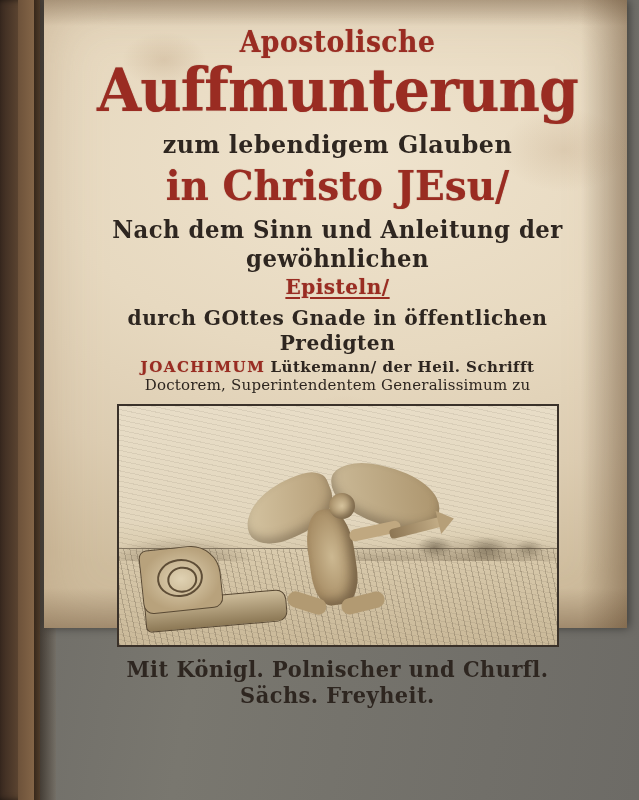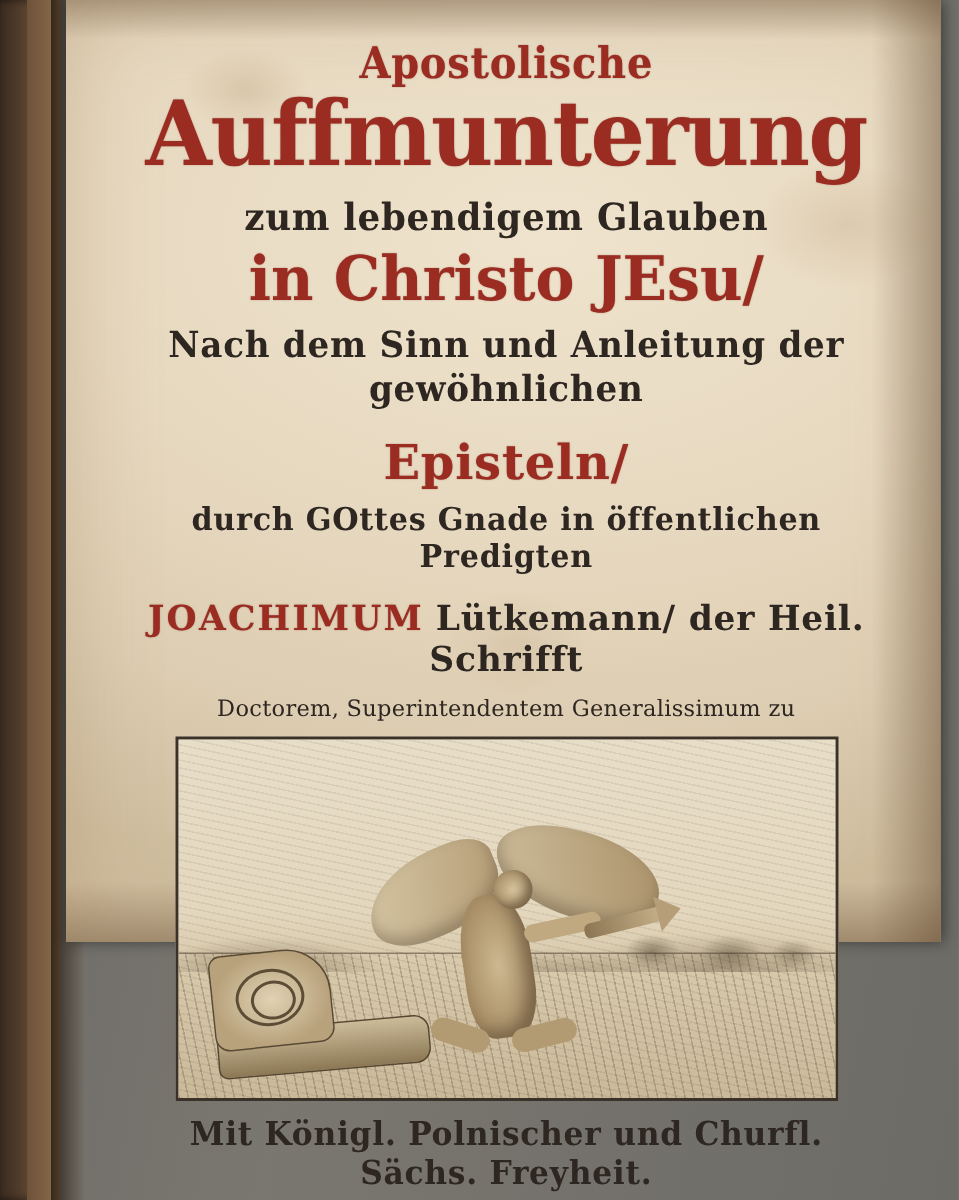--- a/index.html
+++ b/index.html
@@ -129,46 +129,47 @@
     margin-top: 3px;
     transform: scaleX(.95);
     letter-spacing: 0px;
   }
   .l-nachdem {
     font-size: 24px;
     margin-top: 5px;
     transform: scaleX(.95);
   }
   .l-episteln {
-    font-size: 32px;
-    margin-top: 16px;
+    font-size: 20px;
+    margin-top: 2px;
+    text-decoration: underline;
     text-underline-offset: 3px;
   }
   .l-durch {
     font-size: 21px;
     margin-top: 6px;
     transform: scaleX(.96);
   }
   .l-angestellet {
     font-size: 16px;
     margin-top: 2px;
   }
   .l-author {
-    font-size: 23px;
-    margin-top: 16px;
+    font-size: 15px;
+    margin-top: 3px;
     letter-spacing: .4px;
   }
   .l-author .roman {
     font-family: "DejaVu Serif", serif;
     font-weight: 700;
     letter-spacing: 1.5px;
   }
   .l-doctorem {
     font-size: 15px;
-    margin-top: 10px;
+    margin-top: 0;
     letter-spacing: .2px;
   }
   .l-wolffen {
     font-size: 15px;
     margin-top: 0px;
   }
 
   
   .plate {
     position: relative;

